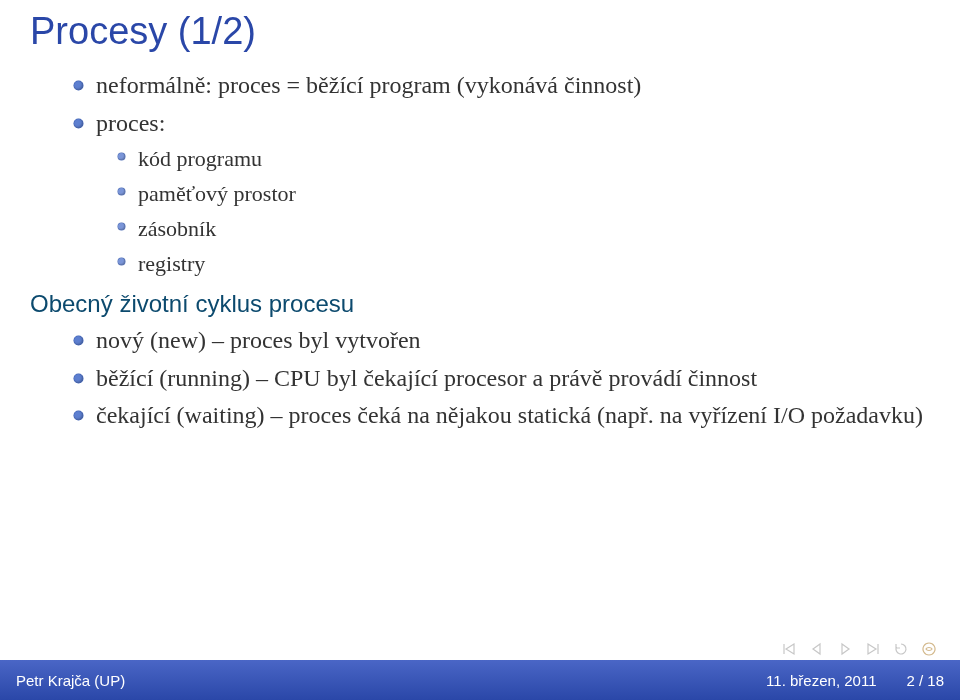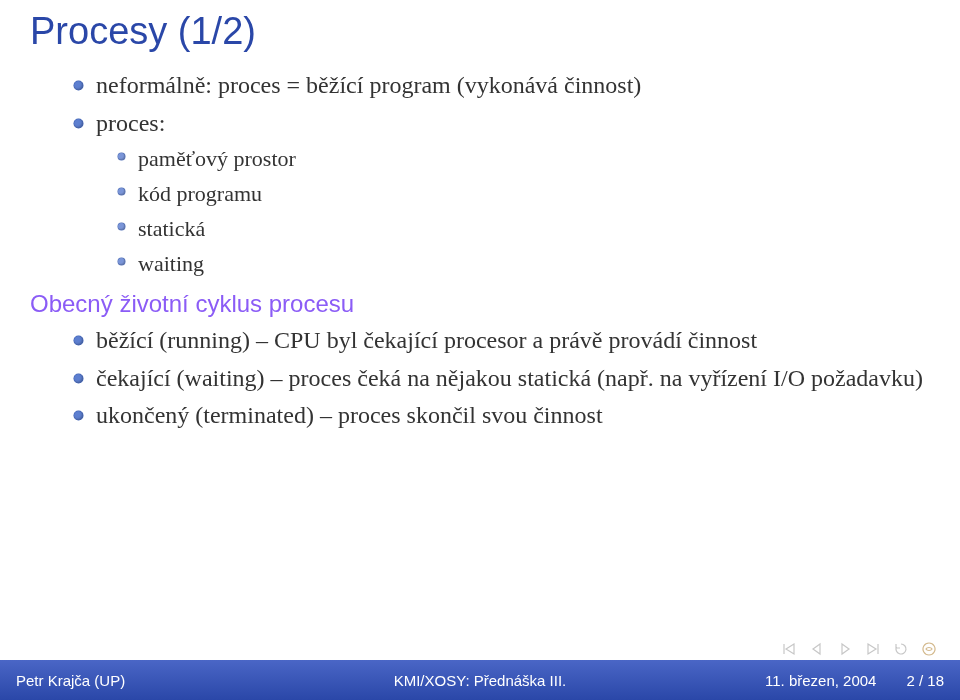--- a/index.html
+++ b/index.html
@@ -7,55 +7,55 @@
   .slide { width: 960px; height: 700px; position: relative; display: flex; flex-direction: column; }
   .content { flex: 1; padding: 10px 30px 0 30px; }
   h1 { color: #2a47a8; font-family: 'Trebuchet MS', Arial, sans-serif; font-weight: normal; font-size: 38px; margin-bottom: 16px; }
   ul { list-style: none; }
   .lvl1 { margin-left: 44px; font-family: Liberation Serif, serif; }
   .lvl1 > li { position: relative; font-size: 24px; color: #333; line-height: 1.4; margin-bottom: 4px; padding-left: 22px; }
   .lvl1 > li::before { content: ""; position: absolute; left: 0; top: 12px; width: 9px; height: 9px; border-radius: 50%; background: #5d7fd0; box-shadow: inset -1px -1px 2px rgba(0,0,0,0.25), 0 0 0 0.5px #3a5fb5; }
   .lvl2 { margin-left: 22px; margin-top: 2px; }
   .lvl2 > li { position: relative; font-size: 22px; color: #333; line-height: 1.5; margin-bottom: 2px; padding-left: 20px; }
   .lvl2 > li::before { content: ""; position: absolute; left: 0; top: 11px; width: 7px; height: 7px; border-radius: 50%; background: #7a95d8; box-shadow: inset -1px -1px 1px rgba(0,0,0,0.2), 0 0 0 0.5px #5070b8; }
-  .subhead { font-family: 'Trebuchet MS', Arial, sans-serif; font-size: 24px; color: #8b5cf6; margin: 10px 0 6px 0; }
+  .subhead { font-family: 'Trebuchet MS', Arial, sans-serif; font-size: 24px; color: #0c4a6e; margin: 10px 0 6px 0; }
   .footer { height: 40px; background: linear-gradient(180deg, #4a66c6 0%, #2a47a8 100%); display: flex; align-items: center; justify-content: center; padding: 0 16px; color: #fff; font-family: Arial, sans-serif; font-size: 15px; }
   .footer-left { flex: 1; }
   .footer-center { flex: 1; text-align: center; }
   .footer-right { flex: 1; text-align: right; }
   .navbar { position: absolute; bottom: 44px; right: 24px; display: flex; gap: 14px; align-items: center; }
   .nav-icon { width: 14px; height: 14px; display: flex; align-items: center; justify-content: center; opacity: 0.55; color: #888; }
   .nav-icon svg { width: 14px; height: 14px; display: block; }
 </style>
 </head>
 <body>
 
 <div class="slide">
   <div class="content">
     <h1>Procesy (1/2)</h1>
 
     <ul class="lvl1">
       <li>neformálně: proces = běžící program (vykonává činnost)</li>
       <li>
         <span>proces:</span>
         <ul class="lvl2">
+          <li>kód programu</li>
           <li>paměťový prostor</li>
-          <li>kód programu</li>
-          <li>statická</li>
-          <li>waiting</li>
+          <li>zásobník</li>
+          <li>registry</li>
         </ul>
       </li>
     </ul>
 
     <div class="subhead">Obecný životní cyklus procesu</div>
 
     <ul class="lvl1">
+      <li>nový (new) – proces byl vytvořen</li>
       <li>běžící (running) – CPU byl čekající procesor a právě provádí činnost</li>
       <li>čekající (waiting) – proces čeká na nějakou statická (např. na vyřízení I/O požadavku)</li>
-      <li>ukončený (terminated) – proces skončil svou činnost</li>
     </ul>
   </div>
 
   <div class="navbar">
     <span class="nav-icon">
       <svg viewBox="0 0 14 14">
           <path d="M2 2v10M12 2L4 7l8 5z" fill="none" stroke="#999" stroke-width="1.2"></path>
         </svg>
     </span>
     <span class="nav-icon">
@@ -80,16 +80,15 @@
     </span>
     <span class="nav-icon">
       <svg viewBox="0 0 14 14">
           <path d="M7 1a6 6 0 1 0 .01 0M4 7c1-2 5-2 6 0-1 2-5 2-6 0z" fill="none" stroke="#b08030" stroke-width="1.2"></path>
         </svg>
     </span>
   </div>
 
   <div class="footer">
     <div class="footer-left">Petr Krajča (UP)</div>
-    <div class="footer-center">KMI/XOSY: Přednáška III.</div>
-    <div class="footer-right">11. březen, 2004  2 / 18</div>
+    <div class="footer-right">11. březen, 2011  2 / 18</div>
   </div>
 </div>
 
 </body></html>

